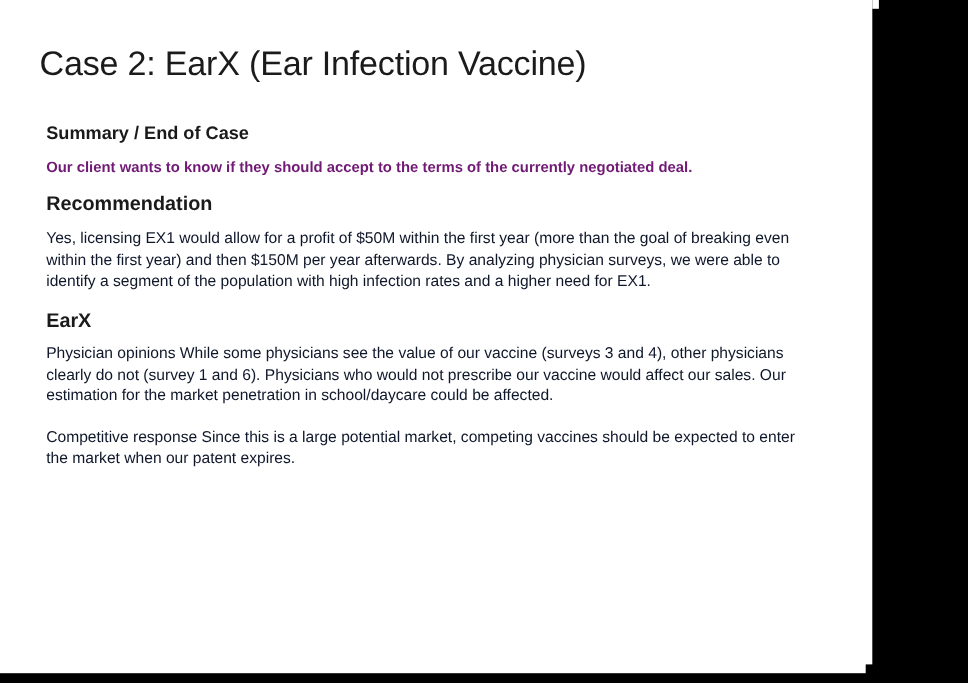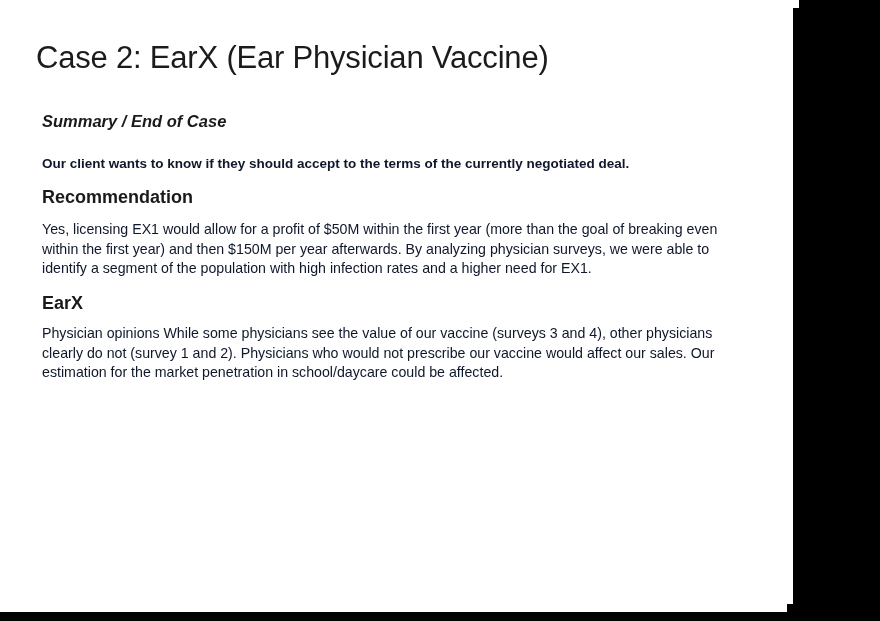--- a/index.html
+++ b/index.html
@@ -74,28 +74,27 @@
 
   .h-section {
     font-size: 18px;
     font-weight: bold;
     color: #1a1a1a;
     margin: 0;
     line-height: 1.15;
   }
   .h-section.small {
     font-size: 16.5px;
-    font-style: italic;
   }
 
   .lead-bold {
     font-size: 13.5px;
     font-weight: bold;
-    color: #0f172a;
-    margin: 24px 0 0 0;
+    color: #701a75;
+    margin: 12px 0 0 0;
     line-height: 1.3;
   }
 
   .para {
     font-size: 14.2px;
     font-weight: 400;
     color: #0f172a;
     margin: 0;
     line-height: 1.37;
   }
@@ -108,21 +107,21 @@
 </style>
 </head>
 <body>
 
 <div id="frame">
 
   <div id="notch-top-right"></div>
 
   <div id="page">
 
-    <div id="slide-title">Case 2: EarX (Ear Physician Vaccine)</div>
+    <div id="slide-title">Case 2: EarX (Ear Infection Vaccine)</div>
 
     <div id="body-column">
 
       <h2 class="h-section small">Summary / End of Case</h2>
 
       <p class="lead-bold">Our client wants to know if they should accept to the terms of the currently negotiated deal.</p>
 
       <div class="spacer-recommendation"></div>
 
       <h2 class="h-section">Recommendation</h2>
@@ -130,23 +129,24 @@
       <div class="spacer-after-lead"></div>
 
       <p class="para">Yes, licensing EX1 would allow for a profit of $50M within the first year (more than the goal of breaking even within the first year) and then $150M per year afterwards. By analyzing physician surveys, we were able to identify a segment of the population with high infection rates and a higher need for EX1.</p>
 
       <div class="spacer-before-risks"></div>
 
       <h2 class="h-section">EarX</h2>
 
       <div class="spacer-after-risks-h"></div>
 
-      <p class="para">Physician opinions While some physicians see the value of our vaccine (surveys 3 and 4), other physicians clearly do not (survey 1 and 2). Physicians who would not prescribe our vaccine would affect our sales. Our estimation for the market penetration in school/daycare could be affected.</p>
+      <p class="para">Physician opinions While some physicians see the value of our vaccine (surveys 3 and 4), other physicians clearly do not (survey 1 and 6). Physicians who would not prescribe our vaccine would affect our sales. Our estimation for the market penetration in school/daycare could be affected.</p>
 
       <div class="spacer-between-paras"></div>
 
+      <p class="para">Competitive response Since this is a large potential market, competing vaccines should be expected to enter the market when our patent expires.</p>
 
     </div>
   </div>
 
   <div id="nub-bottom-right"></div>
 
 </div>
 
 </body></html>

